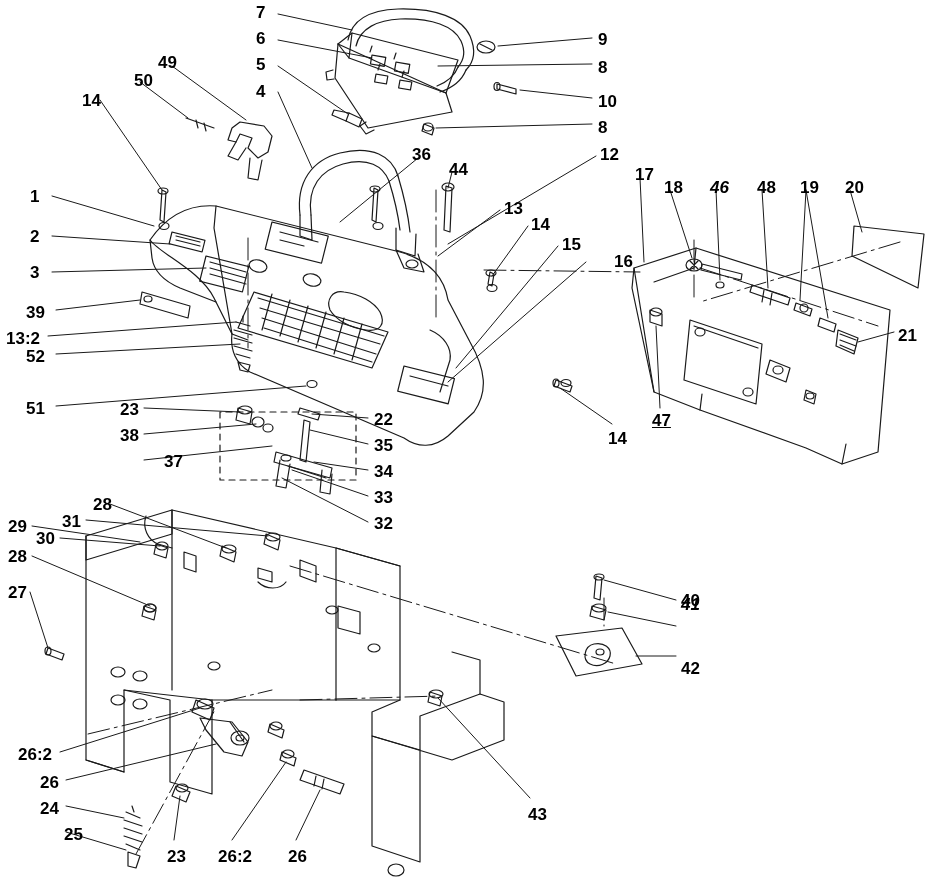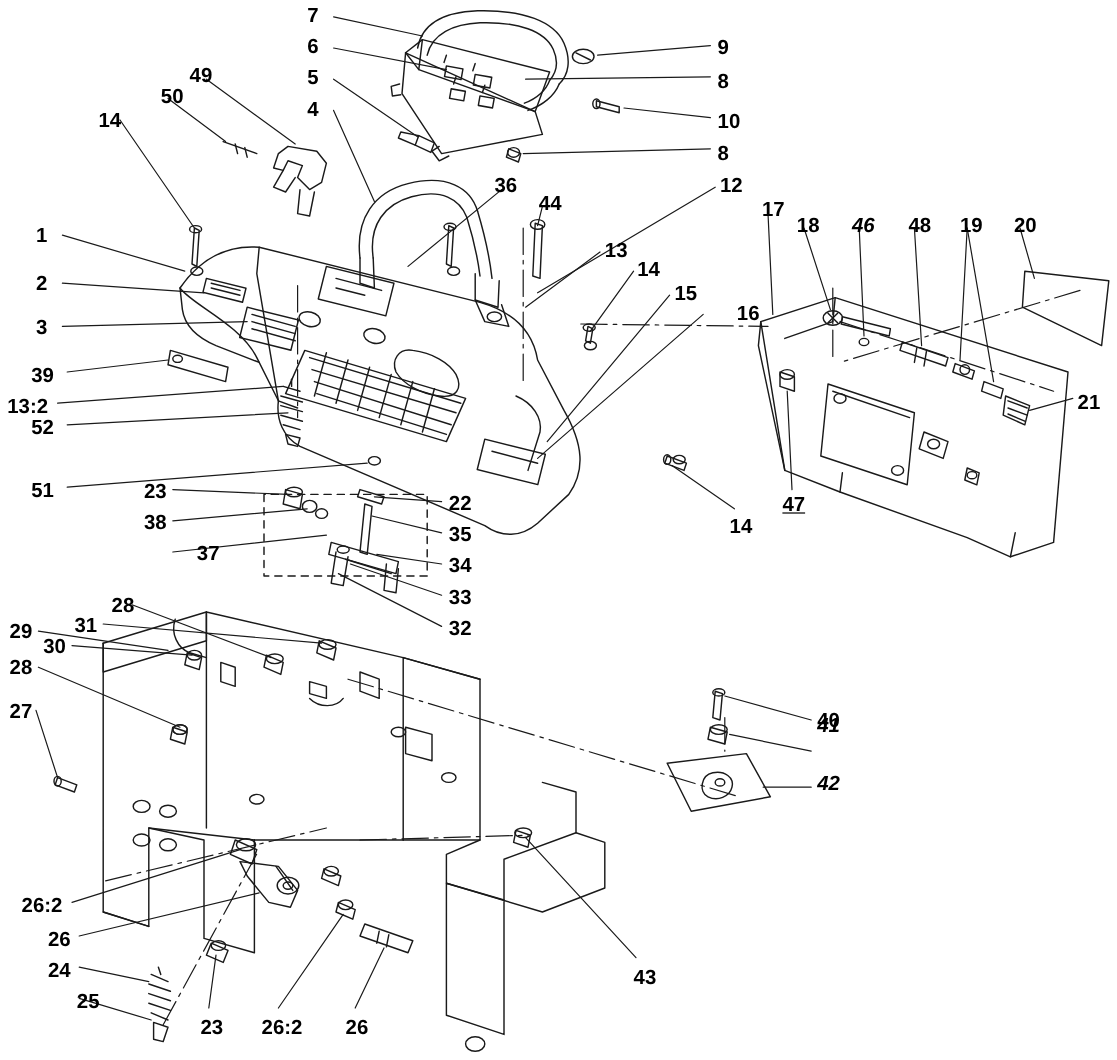--- a/index.html
+++ b/index.html
@@ -427,21 +427,21 @@
   <div class="callout" style="left:374px; top:489px;">33</div>
   <div class="callout" style="left:374px; top:515px;">32</div>
   <div class="callout" style="left:93px; top:496px;">28</div>
   <div class="callout" style="left:62px; top:513px;">31</div>
   <div class="callout" style="left:36px; top:530px;">30</div>
   <div class="callout" style="left:8px; top:518px;">29</div>
   <div class="callout" style="left:8px; top:548px;">28</div>
   <div class="callout" style="left:8px; top:584px;">27</div>
   <div class="callout" style="left:681px; top:592px;">40</div>
   <div class="callout" style="left:681px; top:596px;font-style:italic;">41</div>
-  <div class="callout" style="left:681px; top:644px;font-style:italic;">42</div>
+  <div class="callout" style="left:681px; top:660px;">42</div>
   <div class="callout" style="left:18px; top:746px;">26:2</div>
   <div class="callout" style="left:40px; top:774px;">26</div>
   <div class="callout" style="left:40px; top:800px;">24</div>
   <div class="callout" style="left:40px; top:826px;margin-left:24px;">25</div>
   <div class="callout" style="left:528px; top:806px;text-align:center;">43</div>
   <div class="callout" style="left:167px; top:848px;">23</div>
   <div class="callout" style="left:218px; top:848px;">26:2</div>
   <div class="callout" style="left:288px; top:848px;">26</div>
 
 </div>

